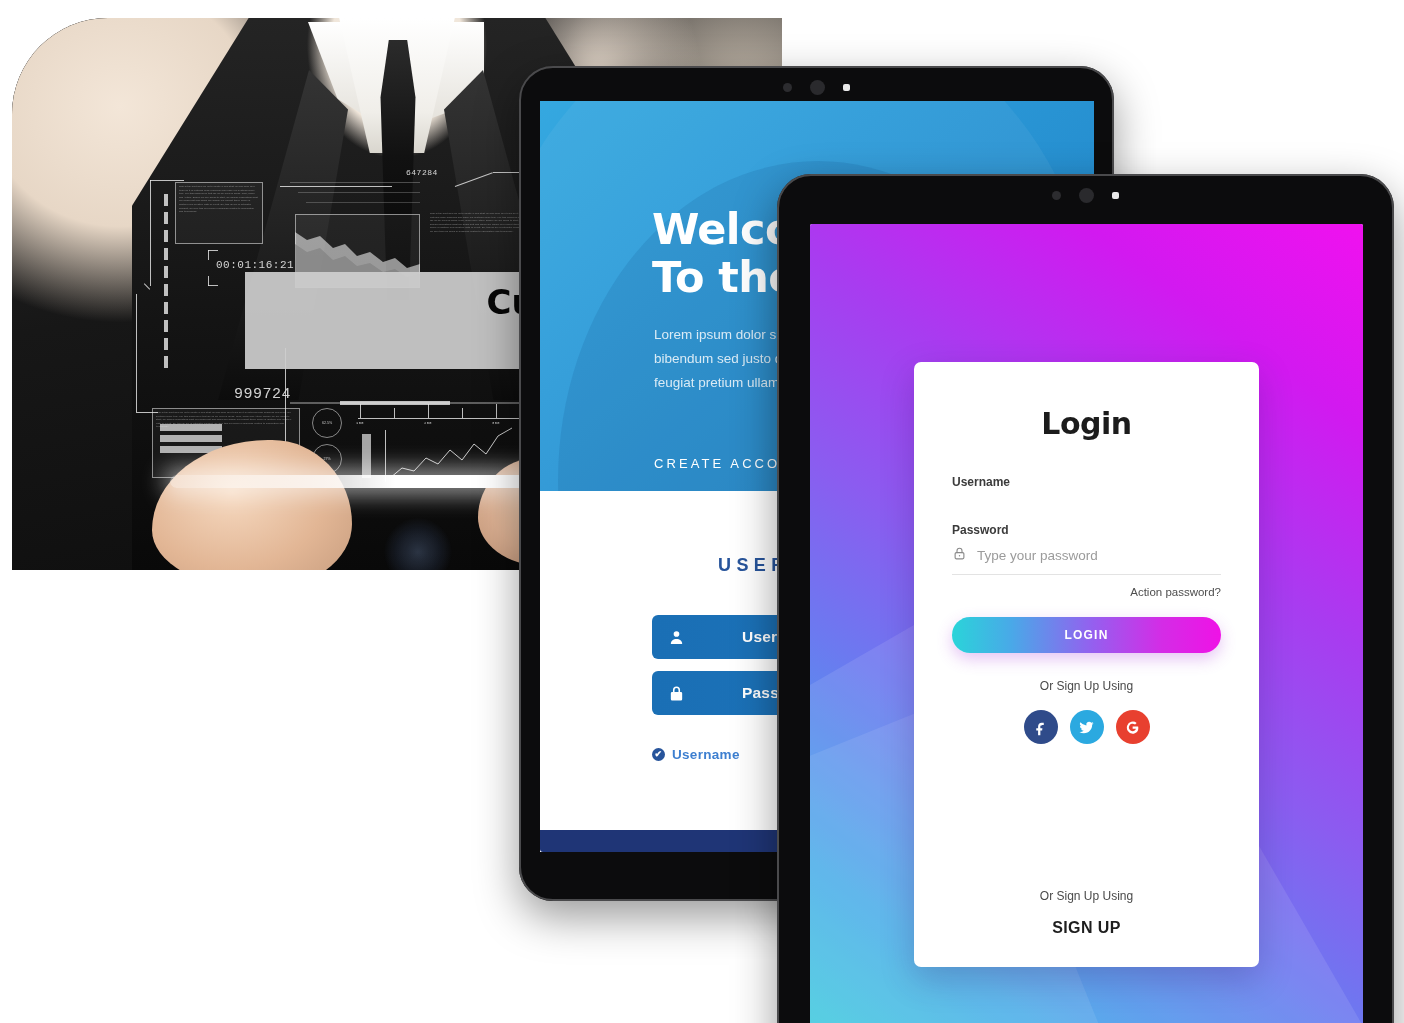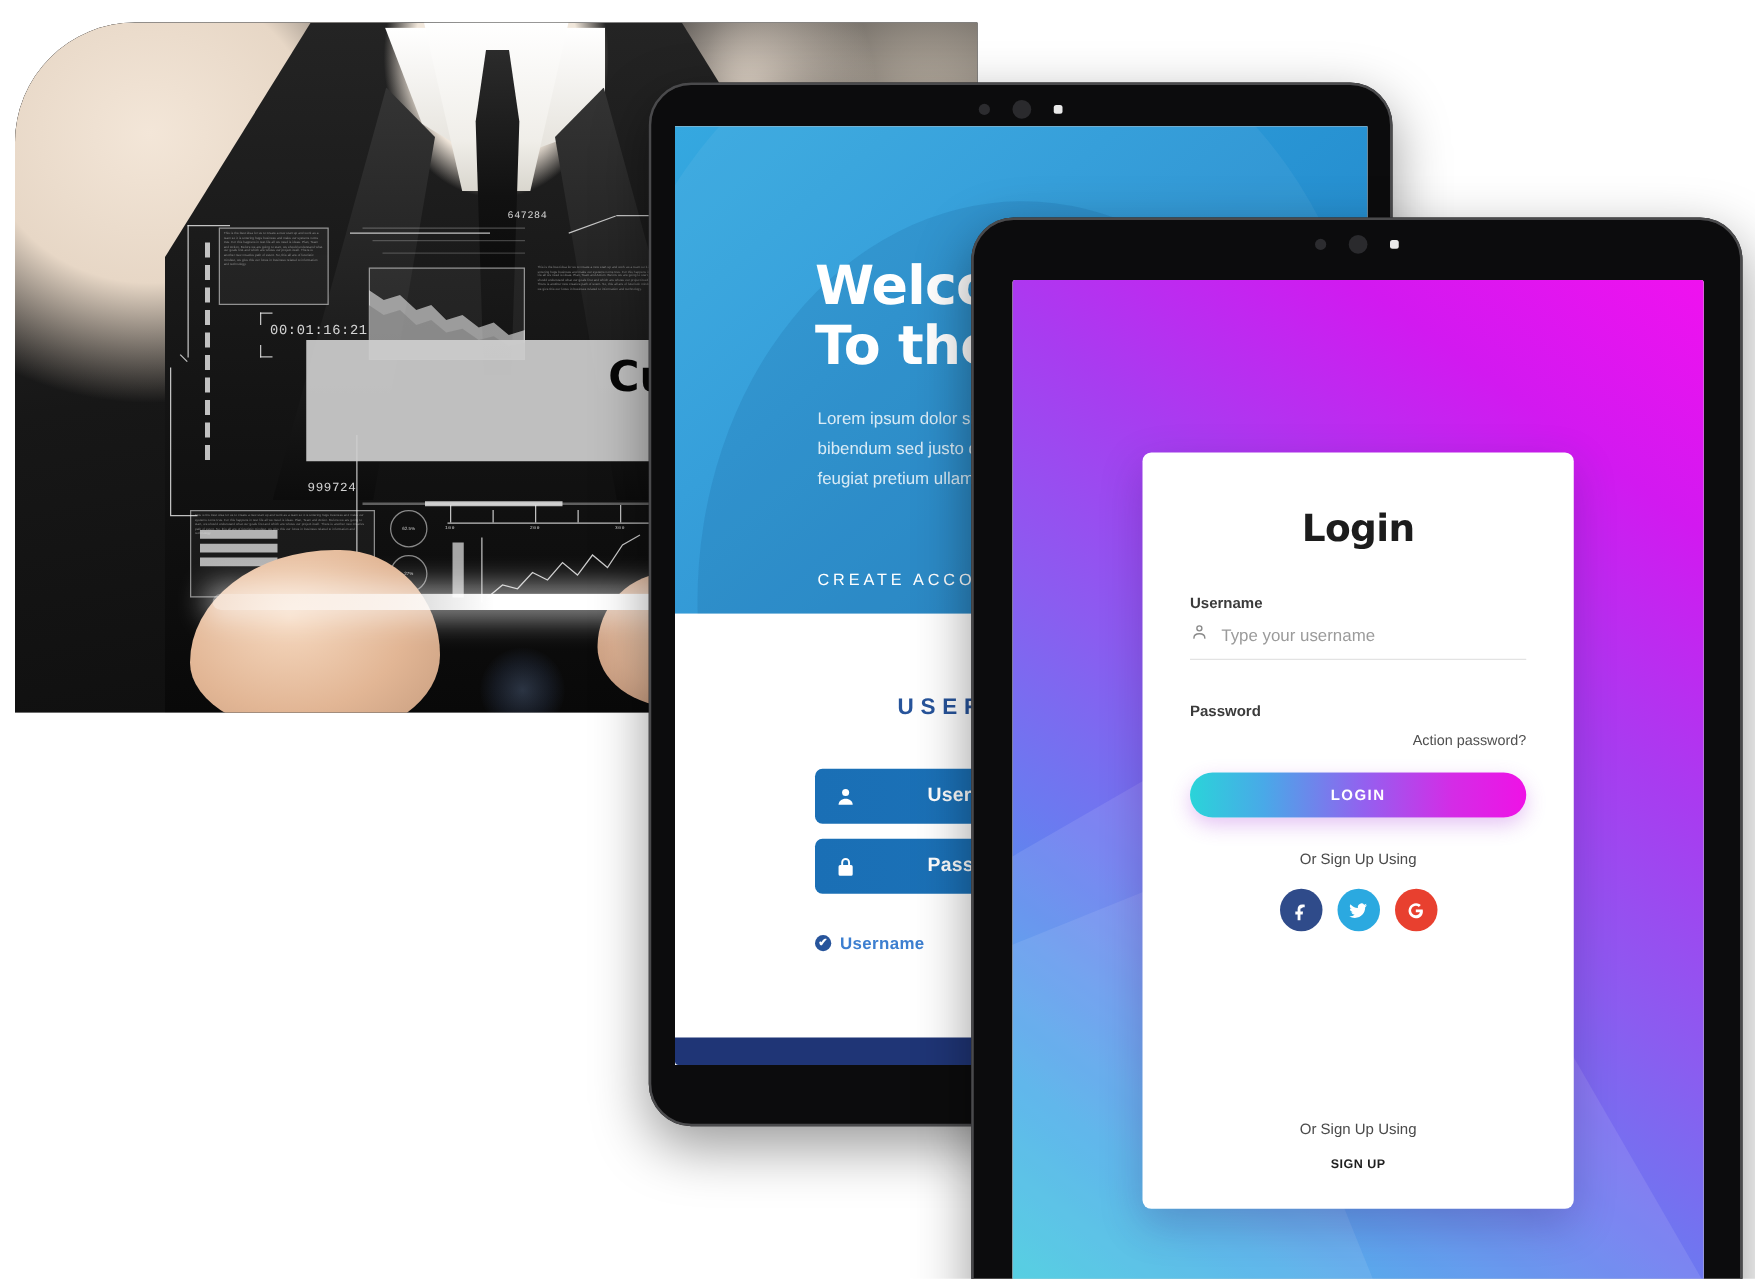--- a/index.html
+++ b/index.html
@@ -282,21 +282,21 @@
     width: 34px; height: 34px; border-radius: 50%;
     display: flex; align-items: center; justify-content: center;
     color: #fff; font-weight: 700;
   }
   .s-fb { background: #2f4b8a; }
   .s-tw { background: #2ba9e0; }
   .s-gg { background: #e8402f; }
   .bottom-block { position: absolute; left: 38px; right: 38px; bottom: 30px; text-align: center; }
   .bottom-or { font-size: 12px; color: #4a4a4a; }
   .signup-link {
-    margin-top: 16px; font-size: 10px; font-weight: 700;
+    margin-top: 16px; font-size: 16px; font-weight: 700;
     color: #1e1e1e; letter-spacing: .4px;
   }
 </style>
 </head>
 <body>
 
 <div class="stage">
 
   <div class="photo-card">
     <div class="photo-bg"></div>
@@ -365,21 +365,21 @@
         <div class="hud-bar" style="left:77px;bottom:0;width:7px;height:38px;position:absolute;"></div>
         <div class="hud-bar" style="left:88px;bottom:0;width:7px;height:24px;position:absolute;"></div>
       </div>
 
       <div class="hud-bar" style="left:30px;top:266px;width:62px;height:7px;opacity:.85;"></div>
       <div class="hud-bar" style="left:30px;top:277px;width:62px;height:7px;opacity:.85;"></div>
       <div class="hud-bar" style="left:30px;top:288px;width:62px;height:7px;opacity:.85;"></div>
 
       <div class="hud-line" style="left:155px;top:190px;width:1px;height:118px;"></div>
 
-      <div class="hud-label" style="left:116px;top:228px;font-size:10px;">999724</div>
+      <div class="hud-label" style="left:104px;top:228px;font-size:15px;">999724</div>
 
       <div class="hud-line" style="left:160px;top:244px;width:330px;height:2px;opacity:.45;"></div>
       <div class="hud-line" style="left:210px;top:243px;width:110px;height:4px;"></div>
 
       <div class="hud-box" style="left:22px;top:250px;width:148px;height:70px;"></div>
       <div class="hud-txt" style="left:26px;top:253px;width:140px;height:64px;">This is the best idea for us to create a new start up and work as a team so it is entering huge business and make our systems come true. For this happens in test life all we need is ideas. Plan, Team and Action. Before we are going to start, we should understand what our goals first and which are whose our project itself. There is another new creative path of event. So, this all are of futuristic mindset, we give this our focus in business related to information and technology.</div>
 
       <div class="hud-ring" style="left:182px;top:250px;width:30px;height:30px;">
         <span style="font-size:3.6px;">62.5%</span>
       </div>
@@ -500,33 +500,34 @@
       <div class="front-bg">
         <div class="front-bg-sweep"></div>
         <div class="front-bg-sweep2"></div>
       </div>
 
       <div class="login-card">
         <div class="login-heading">Login</div>
 
         <div class="field-group">
           <div class="field-label">Username</div>
+        </div>
+
+        <div class="field-group">
+          <div class="field-label">Password</div>
           <div class="field-line">
             <span>
               <svg width="15" height="15" viewBox="0 0 24 24" fill="none" stroke="#8a8a8a" stroke-width="1.8" stroke-linecap="round" stroke-linejoin="round">
-                <circle cx="12" cy="7.5" r="3.2"></circle>
-                <path d="M5 20c0-3.6 3.1-5.6 7-5.6s7 2 7 5.6"></path>
+                <rect x="5" y="10.5" width="14" height="10" rx="2"></rect>
+                <path d="M8 10.5V7.5a4 4 0 0 1 8 0v3"></path>
+                <circle cx="12" cy="15.5" r="1.1" fill="#8a8a8a" stroke="none"></circle>
               </svg>
             </span>
-            <input type="text" readonly="" placeholder="Type your username" style="">
+            <input type="text" readonly="" placeholder="Type your password" style="">
           </div>
-        </div>
-
-        <div class="field-group">
-          <div class="field-label">Password</div>
         </div>
 
         <div class="forgot">Action password?</div>
 
         <button class="login-btn">LOGIN</button>
 
         <div class="or-text">Or Sign Up Using</div>
 
         <div class="socials">
           <div class="social s-fb">

